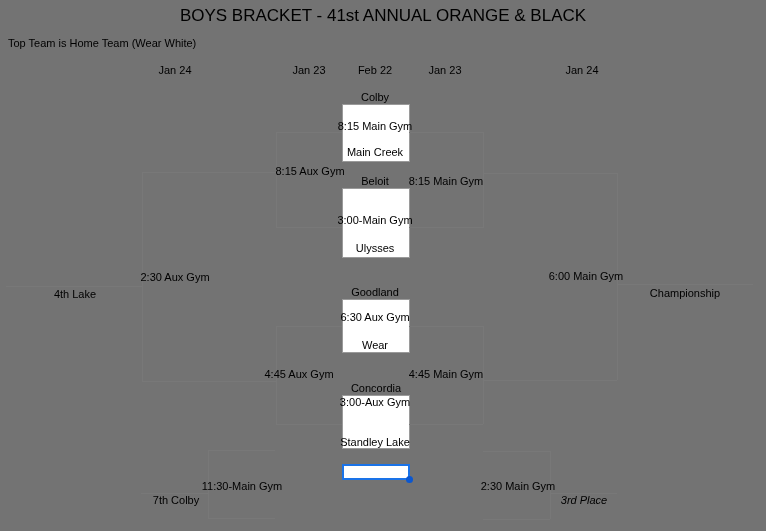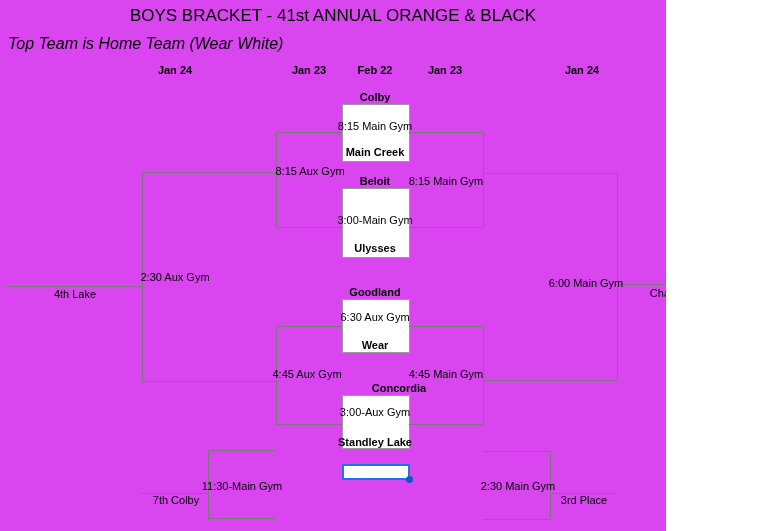--- a/index.html
+++ b/index.html
@@ -1,26 +1,26 @@
 <!DOCTYPE html>
 <html><head>
 <meta charset="utf-8">
 <style>
   html,body{margin:0;padding:0;background:#fff;}
   #canvas{
-    position:relative;width:666px;height:531px;background:#d946ef;
+    position:relative;width:766px;height:531px;background:#737373;
     font-family:"Liberation Sans", sans-serif;color:#000;overflow:hidden;
   }
   .hl{position:absolute;height:0;border-top:1px solid #787878;}
   .vl{position:absolute;width:0;border-left:1px solid #787878;}
   .gamebox{position:absolute;border:1px solid #9a9a9a;background:#fff;}
   .lbl{position:absolute;font-size:11px;line-height:12px;white-space:nowrap;transform:translateX(-50%);}
-  .bold{font-weight:bold;}
+  .bold{font-weight:normal;}
   .title{position:absolute;left:0;right:0;top:5px;text-align:center;font-size:17px;line-height:22px;white-space:nowrap;}
-  .note{position:absolute;left:8px;top:37px;font-size:16px;line-height:13px;white-space:nowrap;font-style:italic;}
+  .note{position:absolute;left:8px;top:37px;font-size:11px;line-height:13px;white-space:nowrap;}
   .selcell{position:absolute;left:342px;top:464px;width:64px;height:12px;border:2px solid #1a73e8;background:#fff;}
   .selhandle{position:absolute;left:406px;top:476px;width:7px;height:7px;border-radius:50%;background:#0b57d0;}
 </style>
 </head>
 <body>
 
 <div id="canvas">
 
   <div class="title">BOYS BRACKET - 41st ANNUAL ORANGE &amp; BLACK</div>
   <div class="note">Top Team is Home Team (Wear White)</div>
@@ -76,35 +76,35 @@
   <div class="lbl bold" style="left:375px;top:146px;">Main Creek</div>
 
   <div class="lbl bold" style="left:375px;top:175px;">Beloit</div>
   <div class="lbl" style="left:375px;top:214px;">3:00-Main Gym</div>
   <div class="lbl bold" style="left:375px;top:242px;">Ulysses</div>
 
   <div class="lbl bold" style="left:375px;top:286px;">Goodland</div>
   <div class="lbl" style="left:375px;top:311px;">6:30 Aux Gym</div>
   <div class="lbl bold" style="left:375px;top:339px;">Wear</div>
 
-  <div class="lbl bold" style="left:389px;top:382px;padding-left:20px;">Concordia</div>
-  <div class="lbl" style="left:375px;top:406px;">3:00-Aux Gym</div>
+  <div class="lbl bold" style="left:366px;top:382px;padding-left:20px;">Concordia</div>
+  <div class="lbl" style="left:375px;top:396px;">3:00-Aux Gym</div>
   <div class="lbl bold" style="left:375px;top:436px;">Standley Lake</div>
 
   <div class="lbl" style="left:310px;top:165px;">8:15 Aux Gym</div>
   <div class="lbl" style="left:446px;top:175px;">8:15 Main Gym</div>
-  <div class="lbl" style="left:307px;top:368px;">4:45 Aux Gym</div>
+  <div class="lbl" style="left:299px;top:368px;">4:45 Aux Gym</div>
   <div class="lbl" style="left:446px;top:368px;">4:45 Main Gym</div>
 
   <div class="lbl" style="left:175px;top:271px;">2:30 Aux Gym</div>
-  <div class="lbl" style="left:586px;top:277px;">6:00 Main Gym</div>
+  <div class="lbl" style="left:586px;top:270px;">6:00 Main Gym</div>
   <div class="lbl" style="left:242px;top:480px;">11:30-Main Gym</div>
   <div class="lbl" style="left:518px;top:480px;">2:30 Main Gym</div>
 
   <div class="lbl" style="left:75px;top:288px;">4th Lake</div>
   <div class="lbl" style="left:685px;top:287px;">Championship</div>
   <div class="lbl" style="left:176px;top:494px;">7th Colby</div>
-  <div class="lbl" style="left:584px;top:494px;">3rd Place</div>
+  <div class="lbl" style="left:584px;top:494px;font-style:italic;">3rd Place</div>
 
   <div class="selcell"></div>
   <div class="selhandle"></div>
 
 </div>
 
 </body></html>

